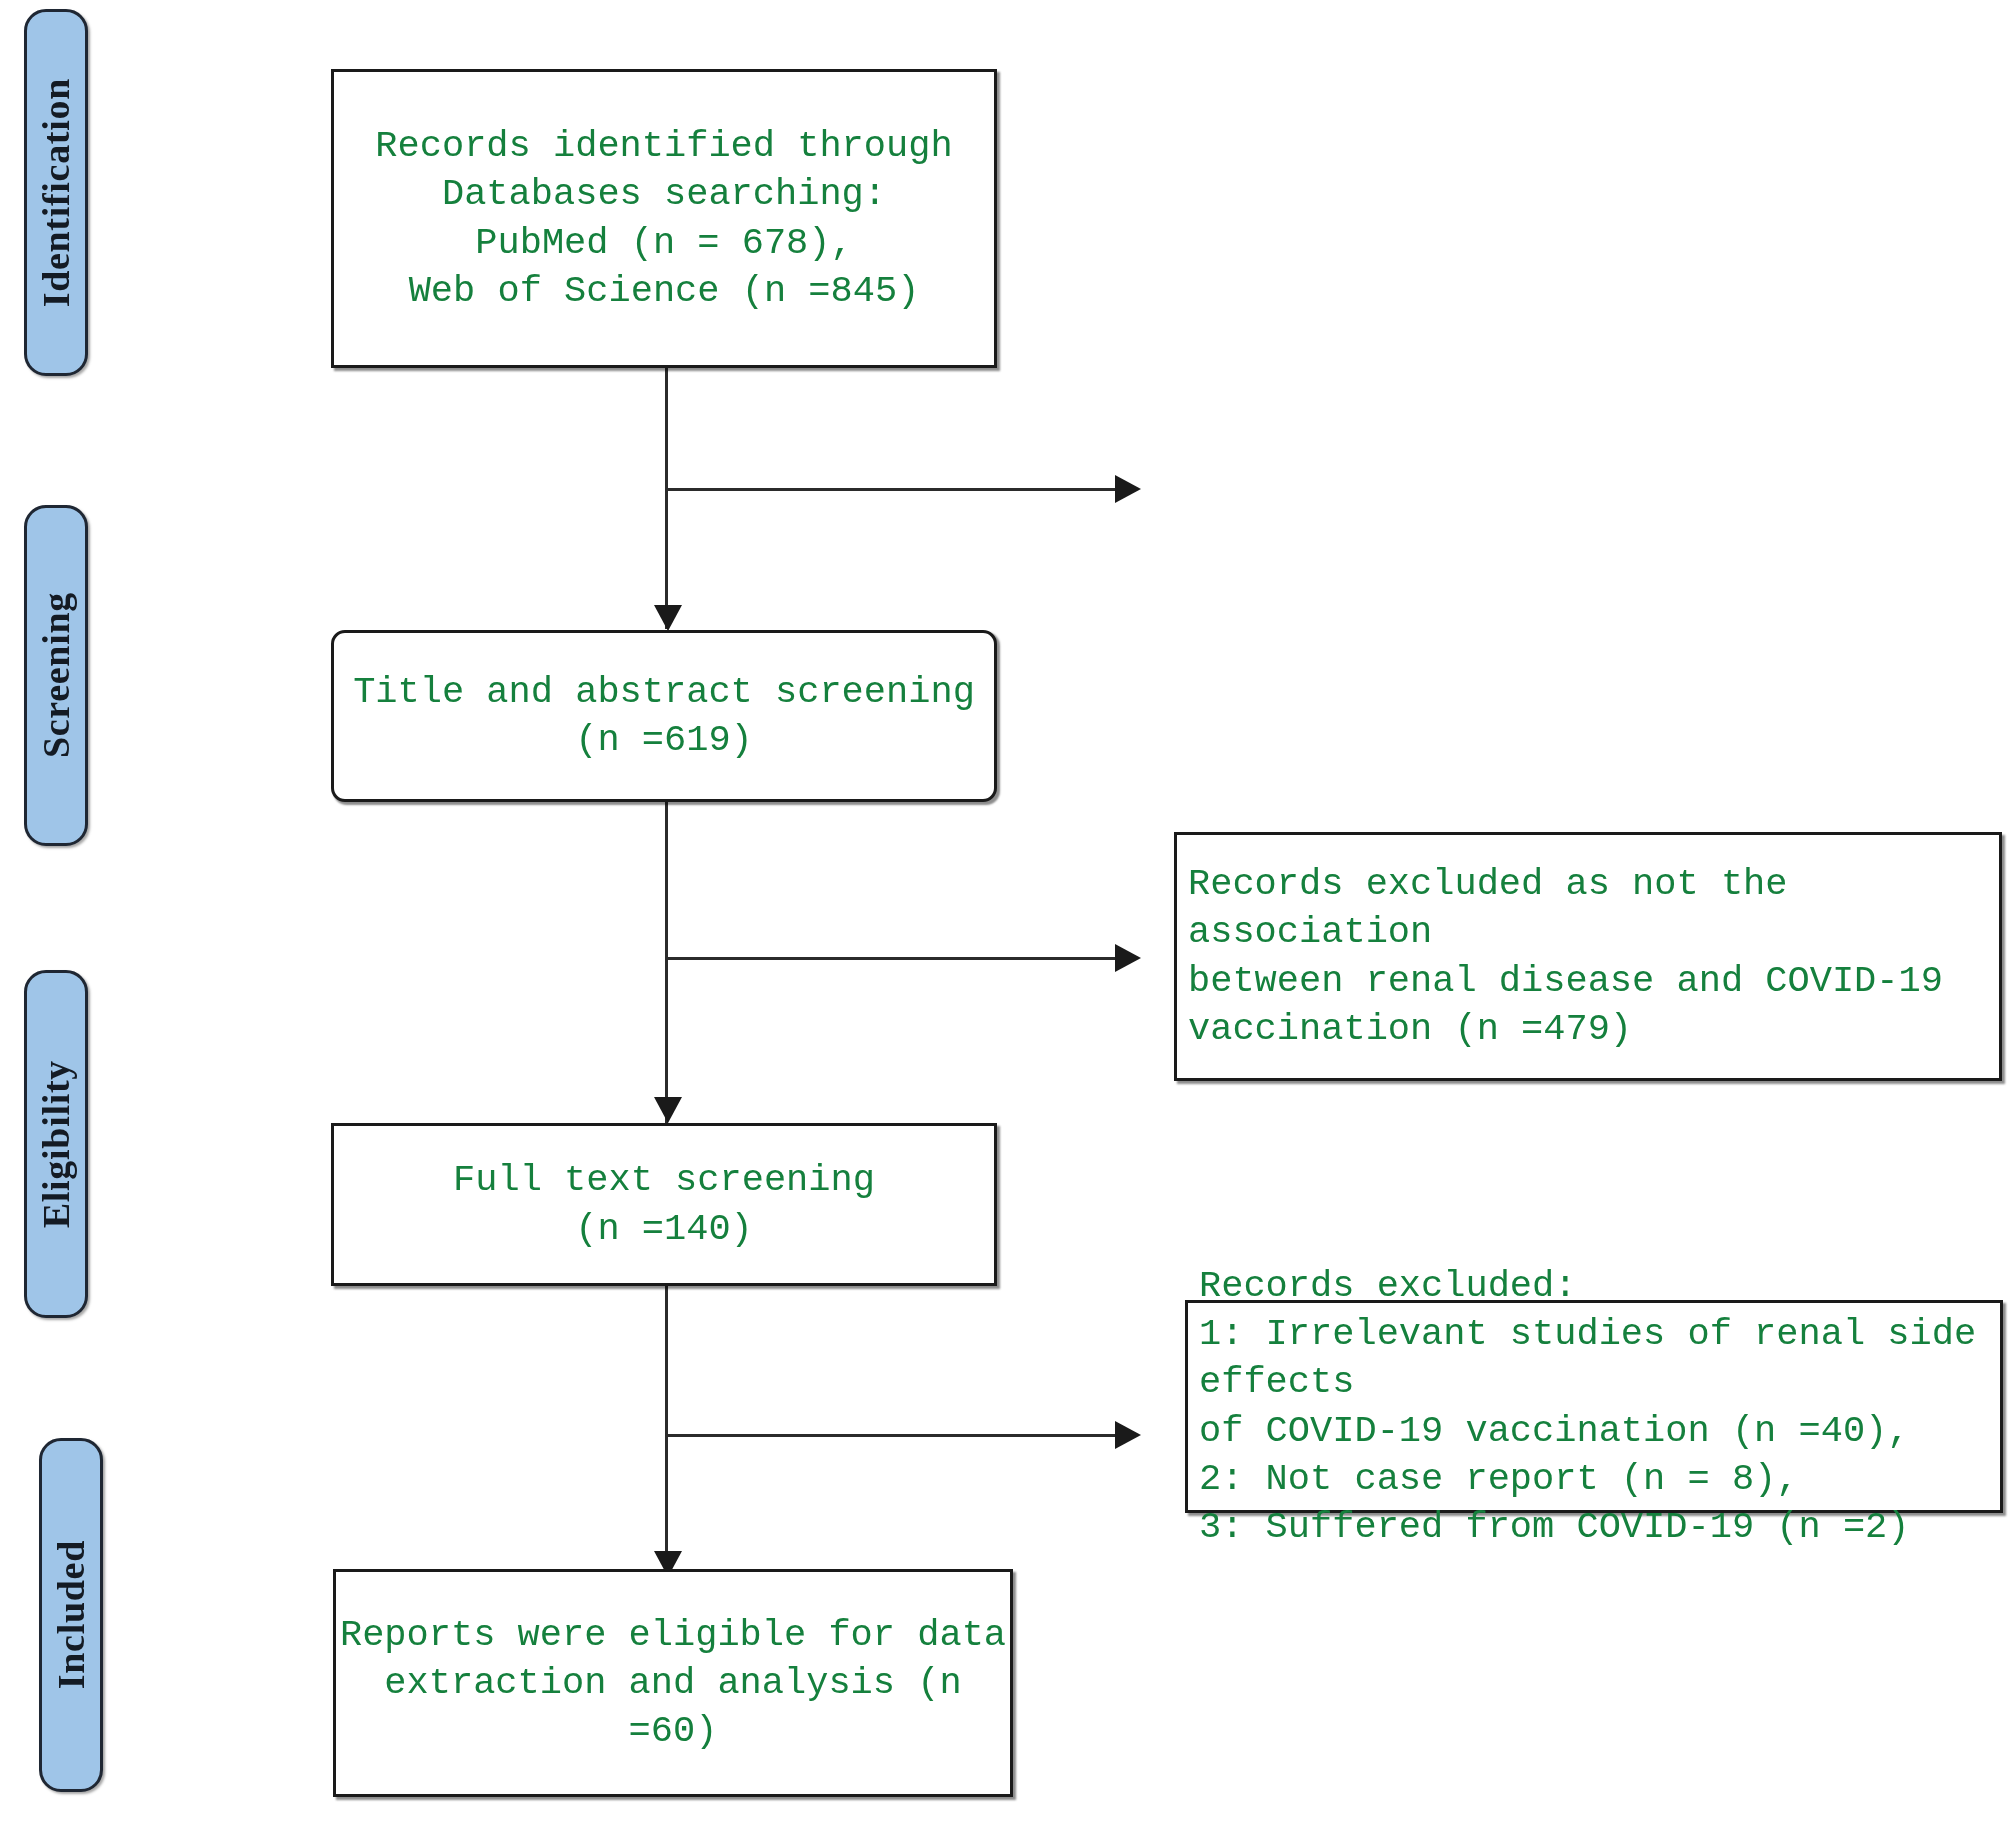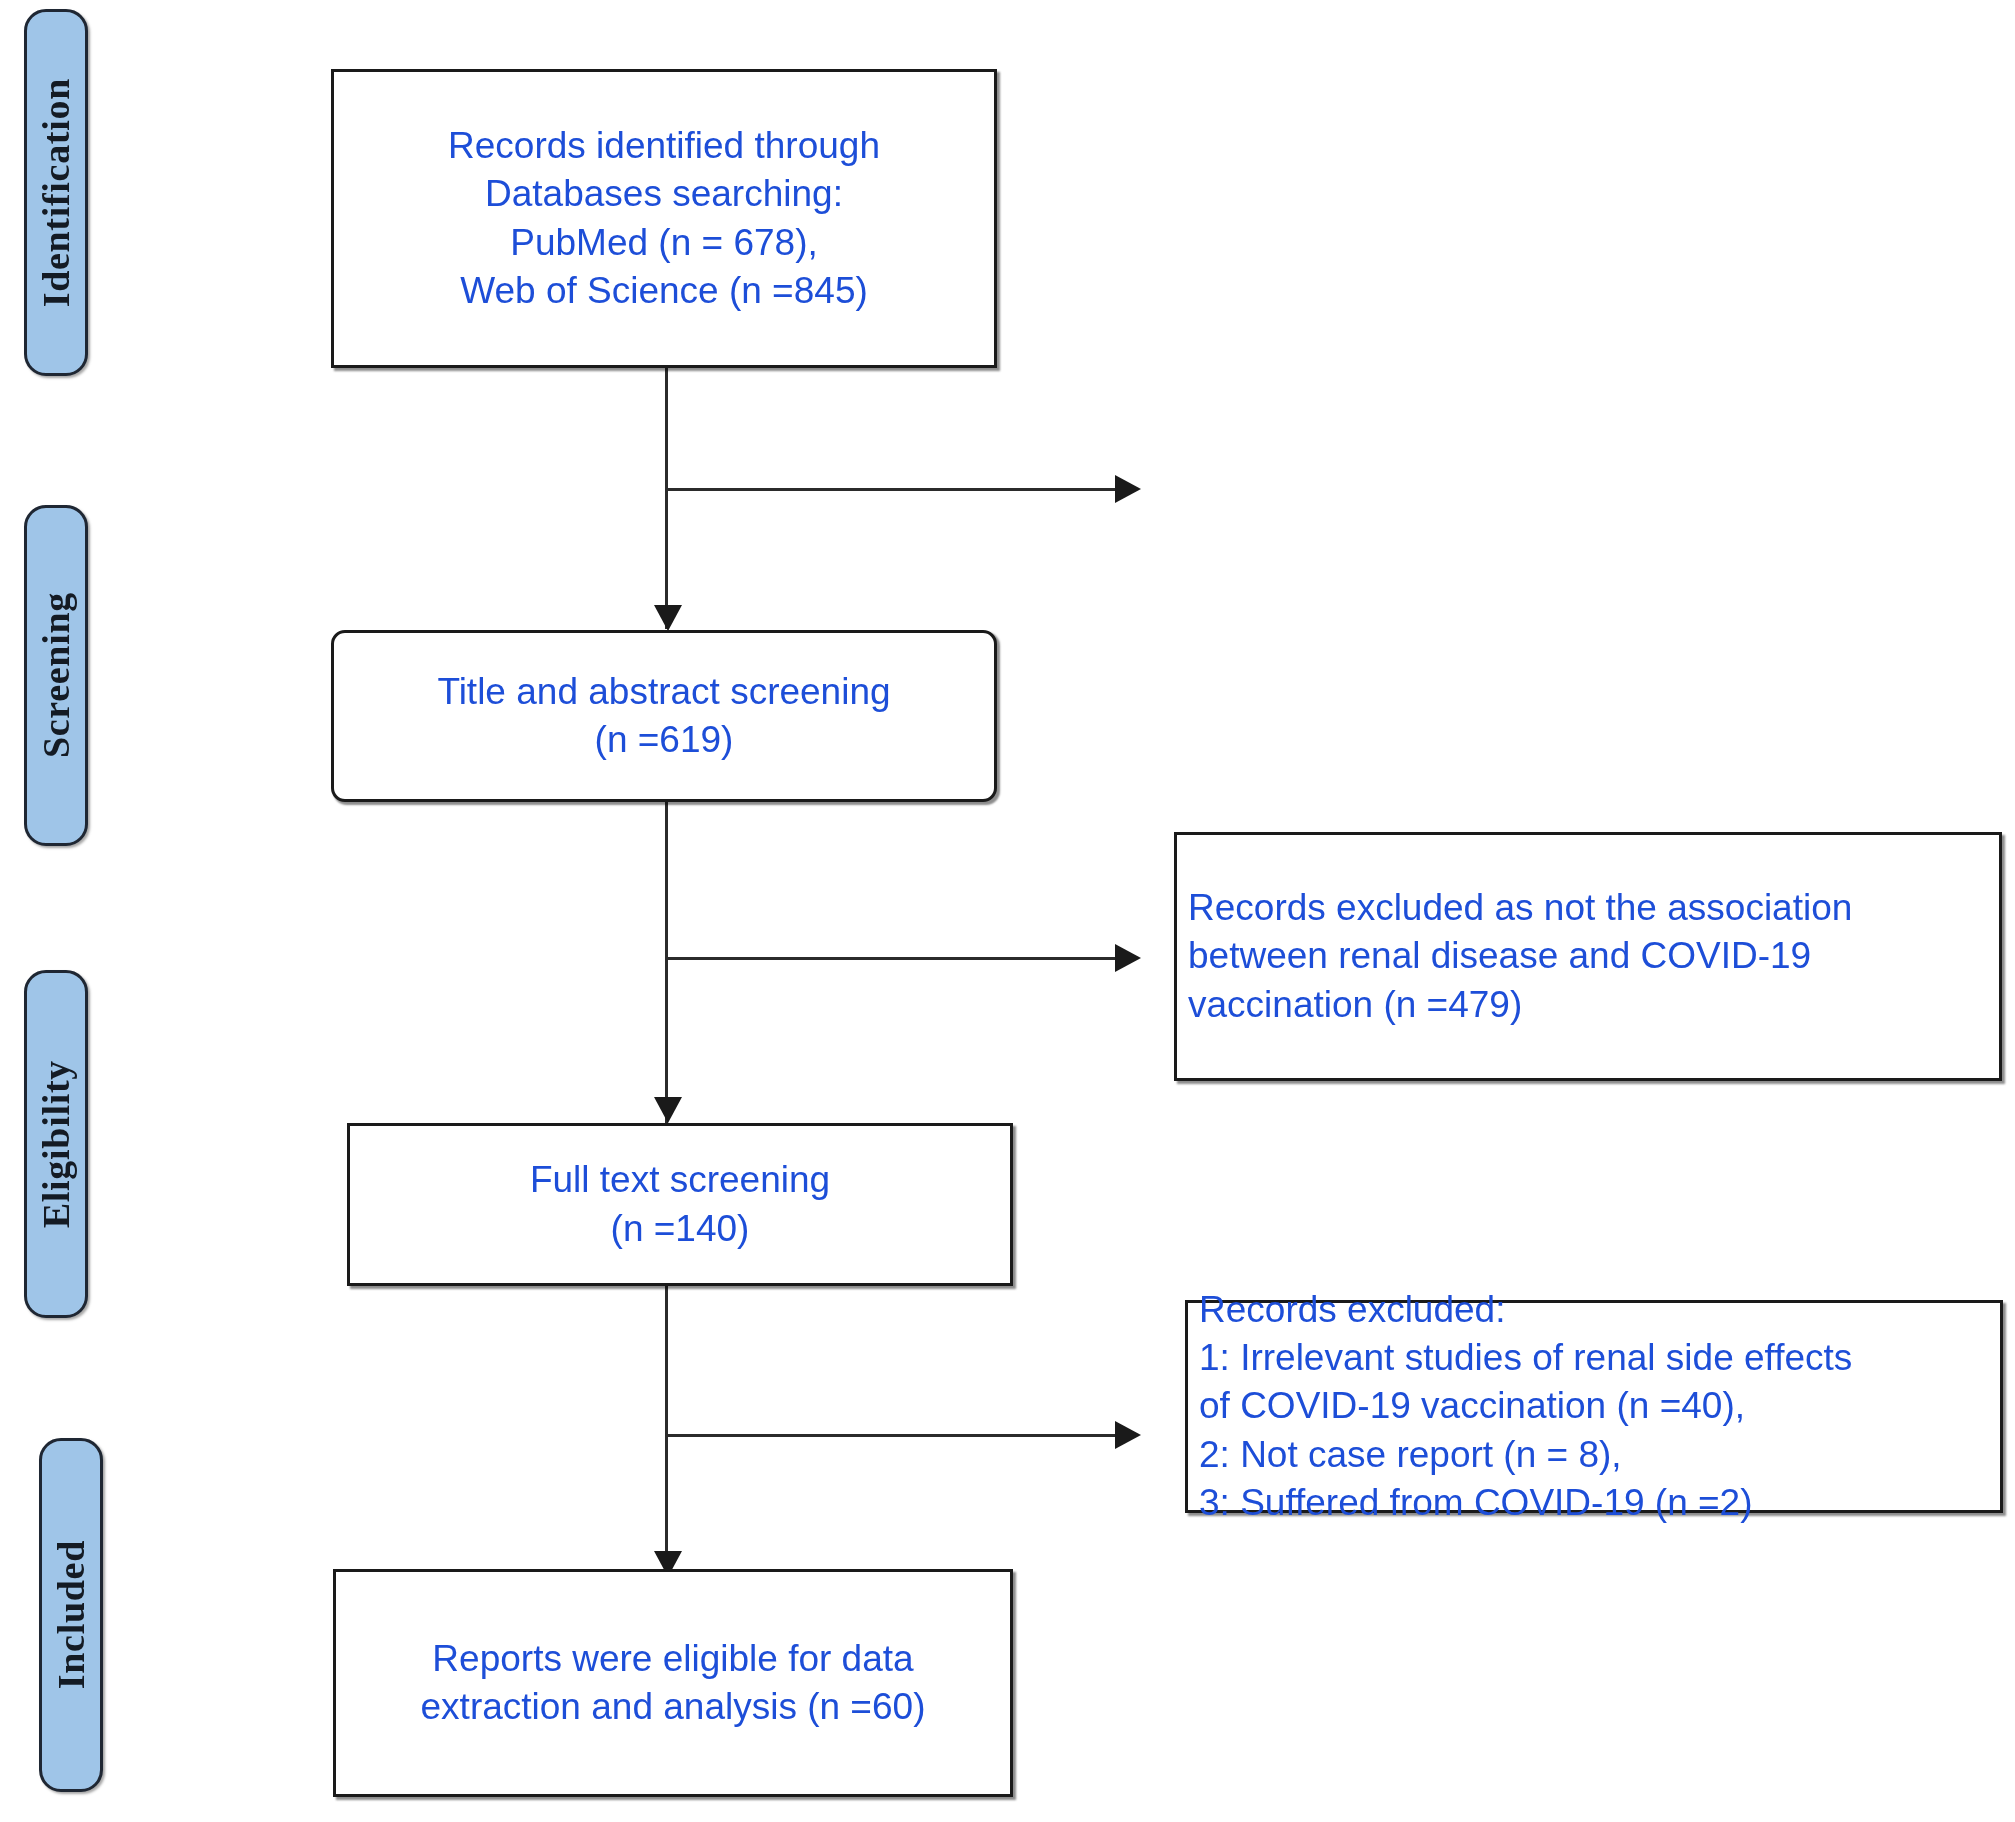--- a/index.html
+++ b/index.html
@@ -49,24 +49,24 @@
     box-sizing: border-box;
     box-shadow: 2.6px 2.6px 2px rgba(0,0,0,0.45);
     display: flex;
     align-items: center;
     box-sizing: border-box;
   }
   .flow-box.center  { justify-content: center; }
   .flow-box.leftal  { justify-content: flex-start; }
 
   .box-text {
-    font-family: Liberation Sans, sans-serif;
+    font-family: Liberation Mono, monospace;
     font-size: 37px;
     line-height: 1.30;
-    color: #1d4ed8;
+    color: #15803d;
     white-space: pre-line;
   }
   .box-text.center { text-align: center; width: 100%; }
   .box-text.left   { text-align: left; padding-left: 11px; }
   .box-text.indent-list { text-indent: 0; }
 
   
   .v-line {
     position: absolute;
     width: 3.3px;
@@ -145,21 +145,21 @@
     <div class="box-text center">Title and abstract screening
 (n =619)</div>
   </div>
 
   <div class="flow-box leftal" style="left:1174px; top:832px; width:828px; height:249px;">
     <div class="box-text left">Records excluded as not the association
 between renal disease and COVID-19
 vaccination (n =479)</div>
   </div>
 
-  <div class="flow-box center" style="left:331px; top:1123px; width:666px; height:163px;margin-left:16px;">
+  <div class="flow-box center" style="left:331px; top:1123px; width:666px; height:163px;">
     <div class="box-text center">Full text screening
 (n =140)</div>
   </div>
 
   <div class="flow-box leftal" style="left:1185px; top:1300px; width:818px; height:213px;">
     <div class="box-text left indent-list">Records excluded:
 1: Irrelevant studies of renal side effects
     of COVID-19 vaccination (n =40),
 2: Not case report (n = 8),
 3: Suffered from COVID-19 (n =2)</div>

